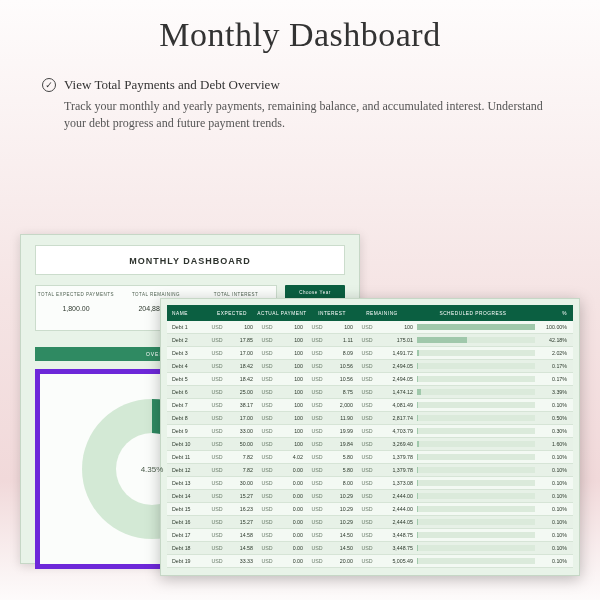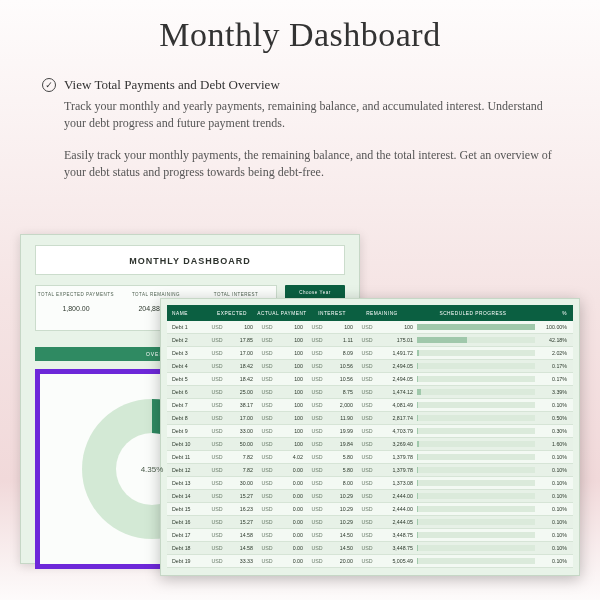--- a/index.html
+++ b/index.html
@@ -150,21 +150,20 @@
 
 <div class="feature">
   <div class="hline">
     <span class="check"></span>
     <span class="label">View Total Payments and Debt Overview</span>
   </div>
   <div class="desc">Track your monthly and yearly payments, remaining balance, and accumulated interest. Understand your debt progress and future payment trends.</div>
 </div>
 
 <div class="feature">
-  <div class="desc">Easily track your monthly payments, the remaining balance, and the total interest. Get an overview of your debt status and progress towards being debt-free.</div>
 </div>
 
 <div class="stage">
 
   <div class="dash">
     <div class="dash-header">MONTHLY DASHBOARD</div>
     <div class="dash-row">
       <div class="kpis">
         <div class="kpi">
           <div class="lab">TOTAL EXPECTED PAYMENTS</div>

